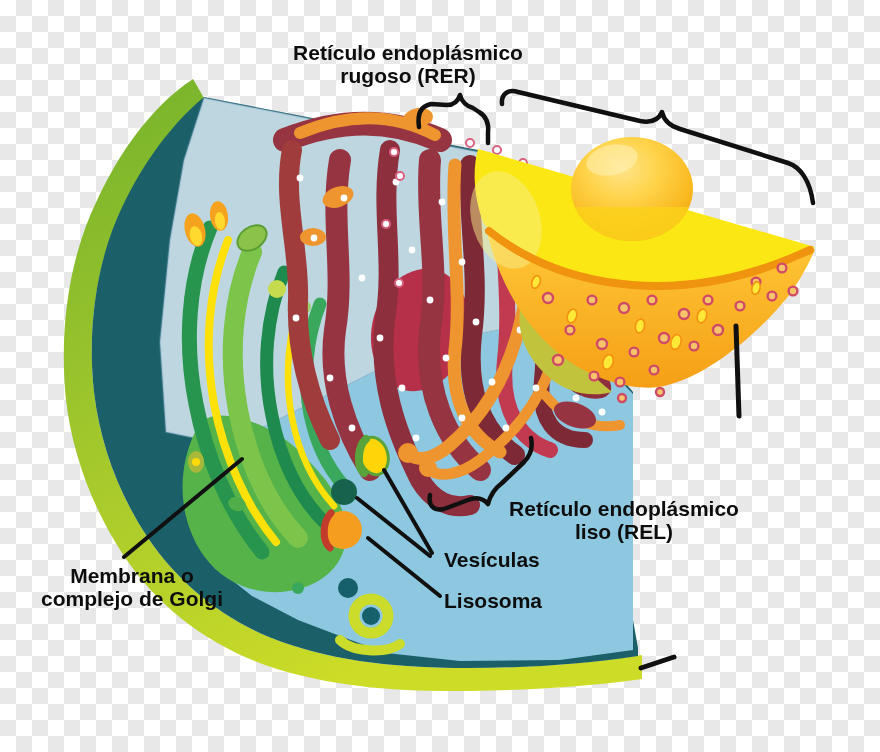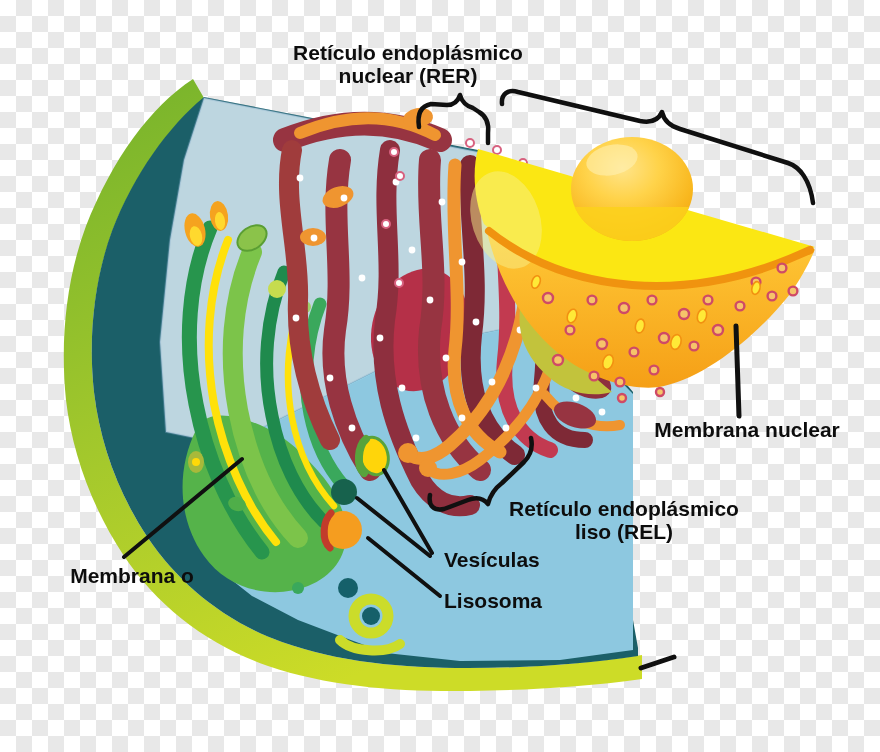--- a/index.html
+++ b/index.html
@@ -226,33 +226,33 @@
     <path stroke-width="5" d="M641,668 L674,657"></path>
     <path stroke-width="4" d="M124,557 L242,459"></path>
     <path stroke-width="4" d="M384,470 L432,553"></path>
     <path stroke-width="4" d="M357,498 L430,556"></path>
     <path stroke-width="4" d="M368,538 L440,596"></path>
   </g>
 </svg>
 
 <div class="label center" style="left:277px;top:41px;width:262px">
   <span>Retículo endoplásmico</span><br>
-  <span>nuclear (RER)</span>
-</div>
-
-
-<div class="label center" style="left:647px;top:418px;width:200px">Membrana nuclear</div>
+  <span>rugoso (RER)</span>
+</div>
+
+
 
 <div class="label center" style="left:494px;top:497px;width:260px">
   <span>Retículo endoplásmico</span><br>
   <span>liso (REL)</span>
 </div>
 
 <div class="label" style="left:444px;top:548px">Vesículas</div>
 
 <div class="label" style="left:444px;top:589px">Lisosoma</div>
 
 <div class="label center" style="left:12px;top:564px;width:240px">
   <span>Membrana o</span><br>
+  <span>complejo de Golgi</span>
 </div>
 
 
 </div>
 
 </body></html>

